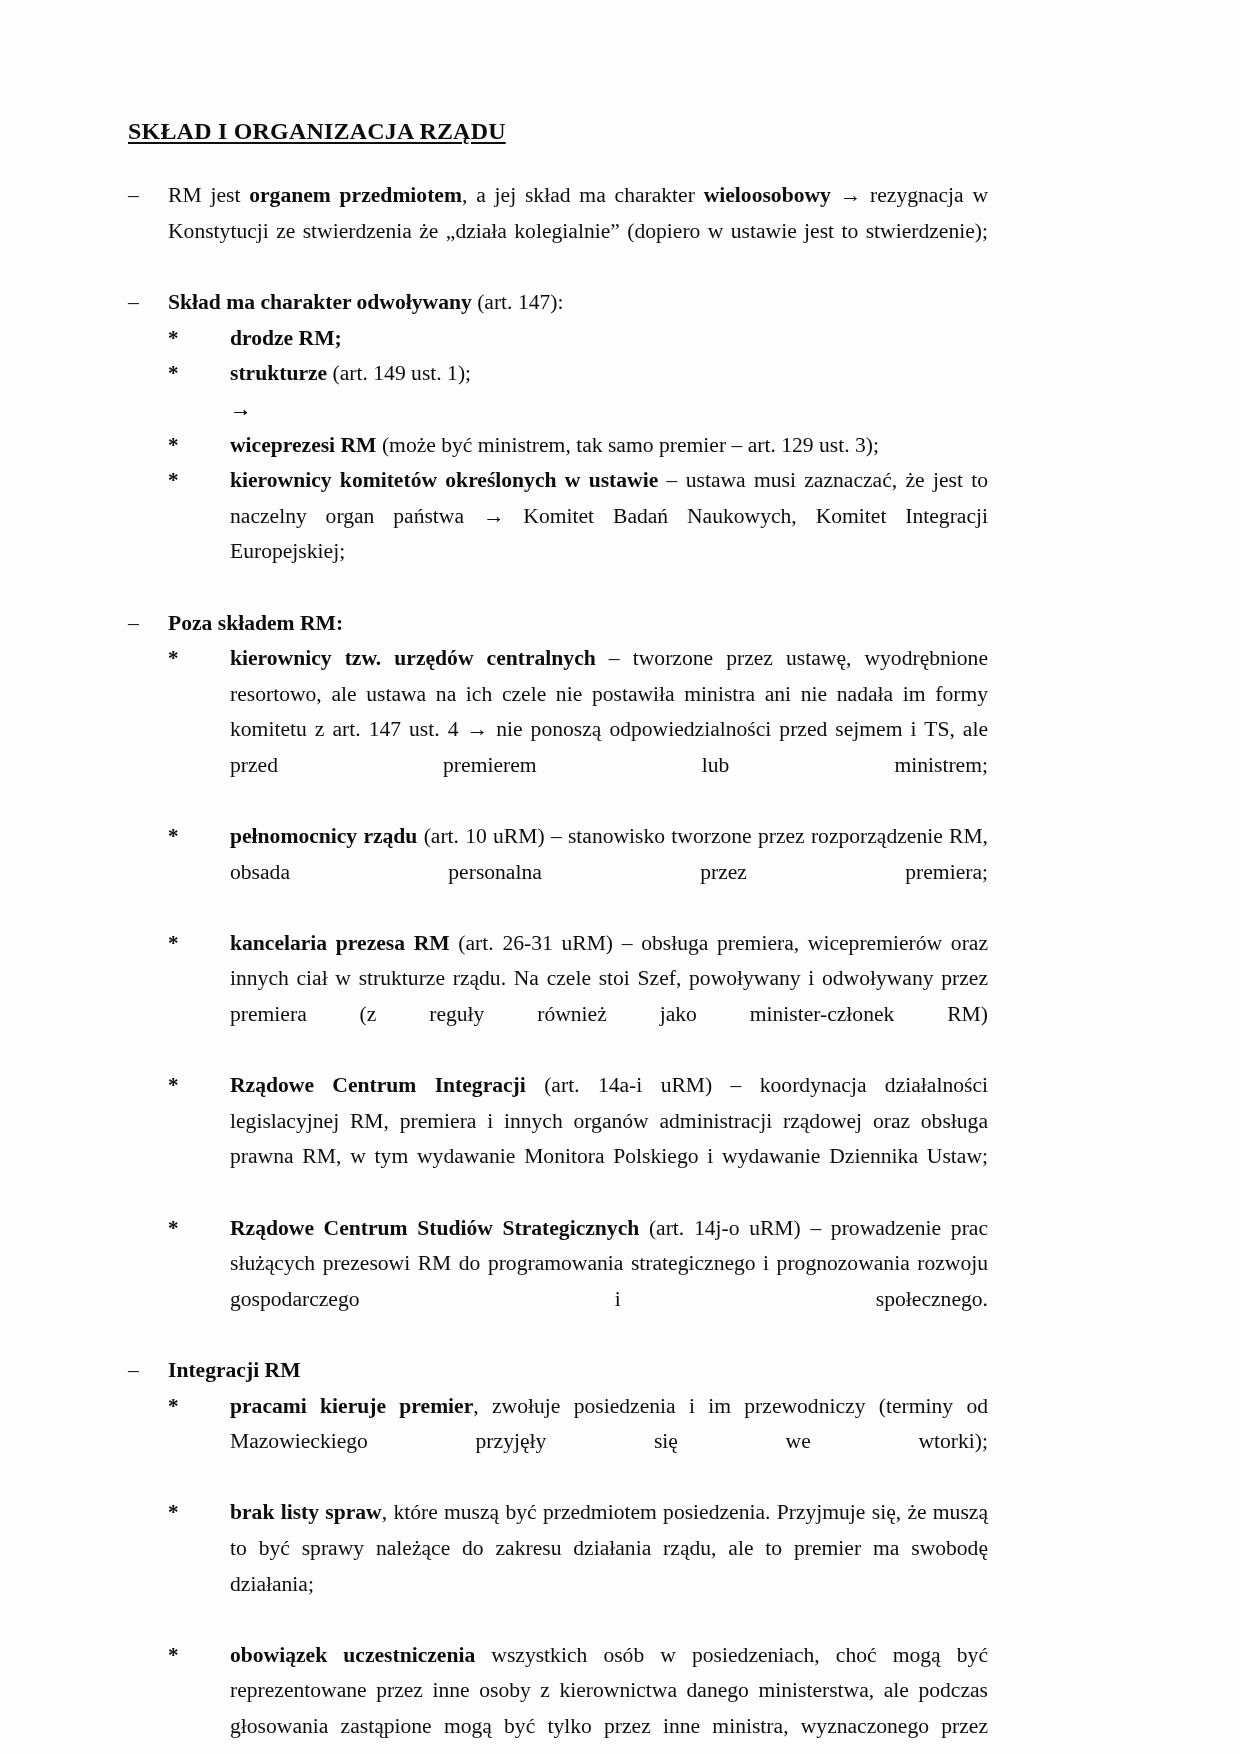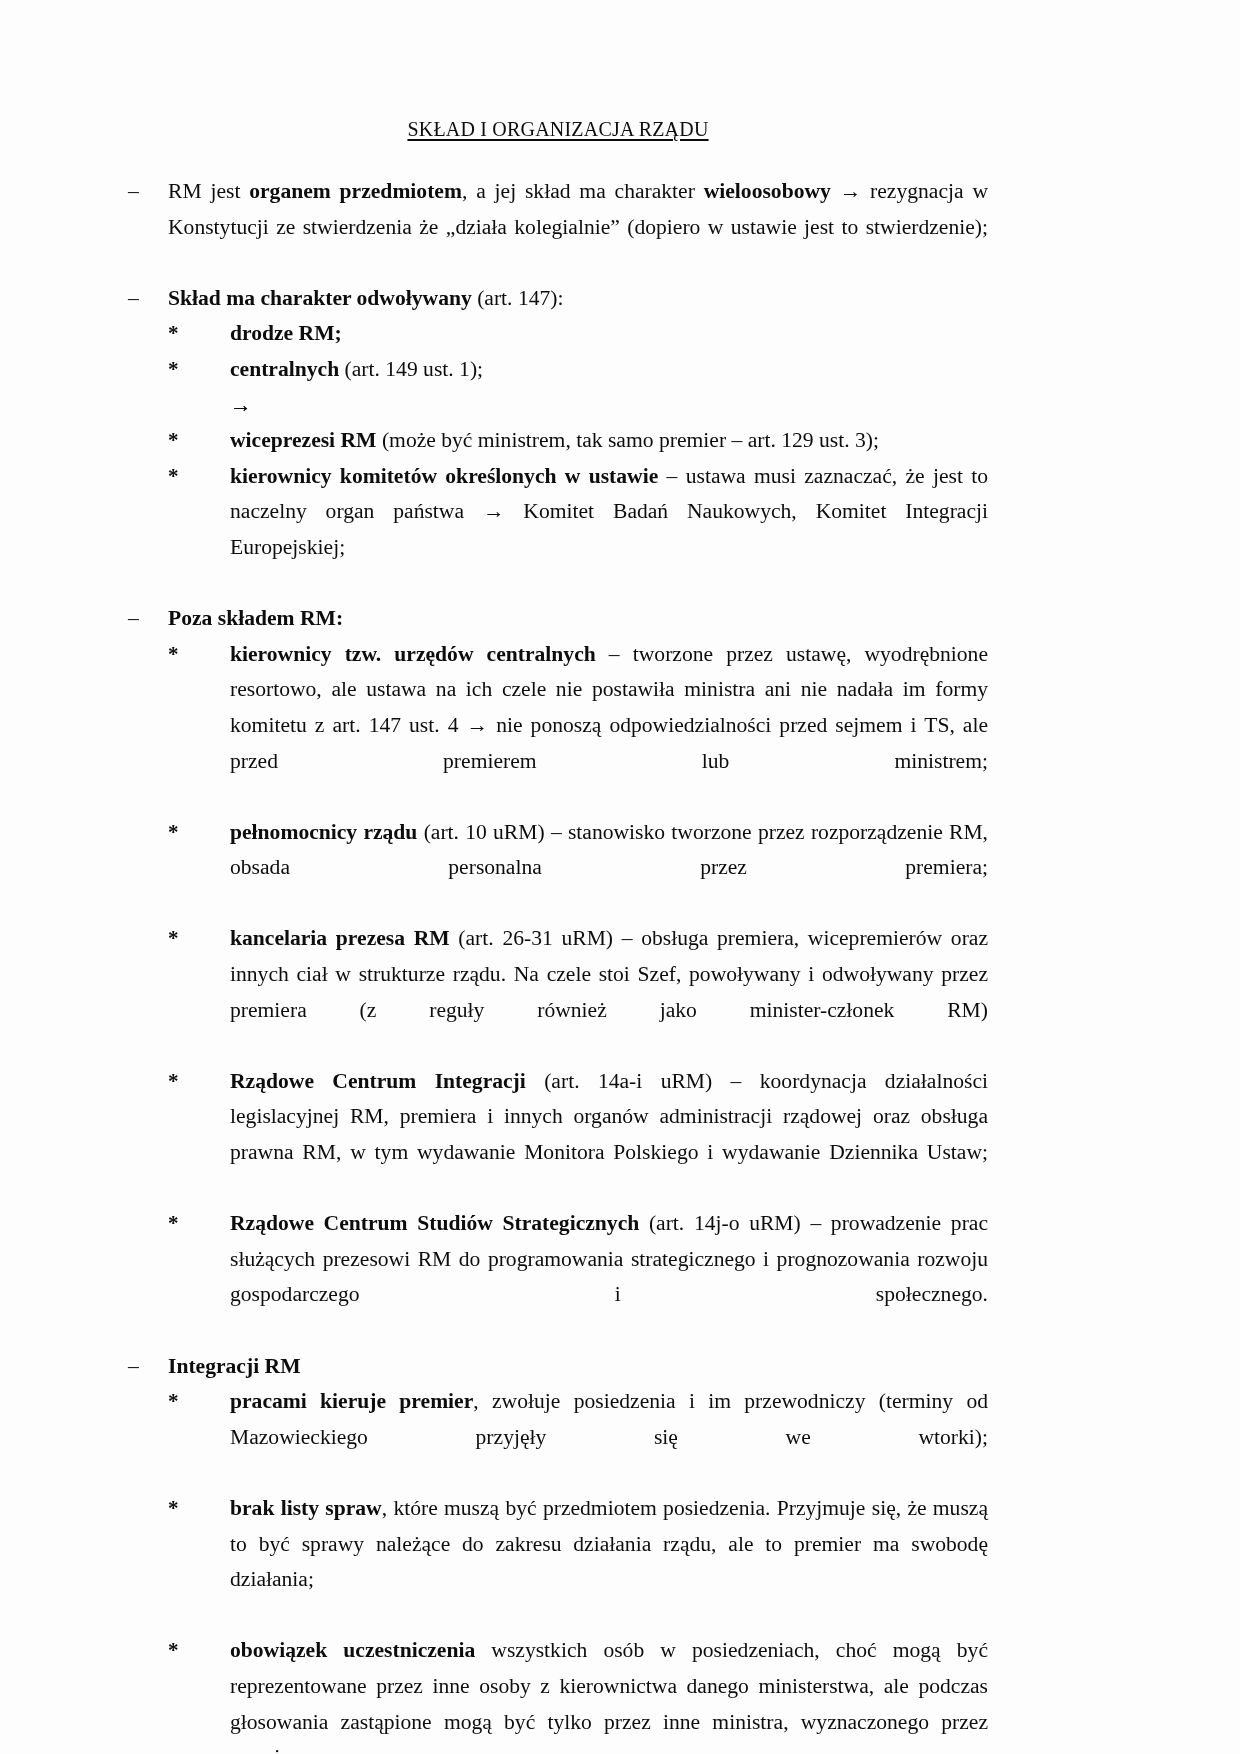--- a/index.html
+++ b/index.html
@@ -21,23 +21,23 @@
   }
   .content {
     position: absolute;
     left: 128px;
     top: 118px;
     width: 860px;
   }
 
   
   .doc-title {
-    text-align: center;
-    font-weight: normal;
-    font-size: 20px;
+    text-align: left;
+    font-weight: bold;
+    font-size: 24px;
     letter-spacing: 0.2px;
     margin: 0 0 34px 0;
     line-height: 1.1;
   }
   .doc-title .u {
     text-decoration: underline;
     text-underline-offset: 3px;
     text-decoration-thickness: 1.6px;
   }
 
@@ -111,21 +111,21 @@
   <div class="content">
 
     <h1 class="doc-title">
       <span class="u">SKŁAD I ORGANIZACJA RZĄDU</span>
     </h1>
 
     <div id="body-blocks">
         <p class="blk lvl1"><span class="mk">–</span><span>RM jest </span><b>organem przedmiotem</b><span>, a jej skład ma charakter </span><b>wieloosobowy</b><span> → rezygnacja w Konstytucji ze stwierdzenia że „działa kolegialnie” (dopiero w ustawie jest to stwierdzenie);</span></p>
         <p class="blk lvl1 nojust"><span class="mk">–</span><b>Skład ma charakter odwoływany</b><span> (art. 147):</span></p>
         <p class="blk lvl2 nojust"><span class="mk">*</span><b>drodze RM;</b></p>
-        <p class="blk lvl2 nojust"><span class="mk">*</span><b>centralnych</b><span> (art. 149 ust. 1);</span></p>
+        <p class="blk lvl2 nojust"><span class="mk">*</span><b>strukturze</b><span> (art. 149 ust. 1);</span></p>
         <p class="blk lvl3 just nojust"><span class="mk">→</span></p>
         <p class="blk lvl3 just"><span class="mk">→</span></p>
         <p class="blk lvl2 nojust"><span class="mk">*</span><b>wiceprezesi RM</b><span> (może być ministrem, tak samo premier – art. 129 ust. 3);</span></p>
         <p class="blk lvl2"><span class="mk">*</span><b>kierownicy komitetów określonych w ustawie</b><span> – ustawa musi zaznaczać, że jest to naczelny organ państwa → Komitet Badań Naukowych, Komitet Integracji Europejskiej;</span></p>
         <p class="blk lvl1 nojust"><span class="mk">–</span><b>Poza składem RM:</b></p>
         <p class="blk lvl2"><span class="mk">*</span><b>kierownicy tzw. urzędów centralnych</b><span> – tworzone przez ustawę, wyodrębnione resortowo, ale ustawa na ich czele nie postawiła ministra ani nie nadała im formy komitetu z art. 147 ust. 4 → nie ponoszą odpowiedzialności przed sejmem i TS, ale przed premierem lub ministrem;</span></p>
         <p class="blk lvl2"><span class="mk">*</span><b>pełnomocnicy rządu</b><span> (art. 10 uRM) – stanowisko tworzone przez rozporządzenie RM, obsada personalna przez premiera;</span></p>
         <p class="blk lvl2"><span class="mk">*</span><b>kancelaria prezesa RM</b><span> (art. 26-31 uRM) – obsługa premiera, wicepremierów oraz innych ciał w strukturze rządu. Na czele stoi Szef, powoływany i odwoływany przez premiera (z reguły również jako minister-członek RM)</span></p>
         <p class="blk lvl2"><span class="mk">*</span><b>Rządowe Centrum Integracji</b><span> (art. 14a-i uRM) – koordynacja działalności legislacyjnej RM, premiera i innych organów administracji rządowej oraz obsługa prawna RM, w tym wydawanie Monitora Polskiego i wydawanie Dziennika Ustaw;</span></p>
         <p class="blk lvl2"><span class="mk">*</span><b>Rządowe Centrum Studiów Strategicznych</b><span> (art. 14j-o uRM) – prowadzenie prac służących prezesowi RM do programowania strategicznego i prognozowania rozwoju gospodarczego i społecznego.</span></p>

